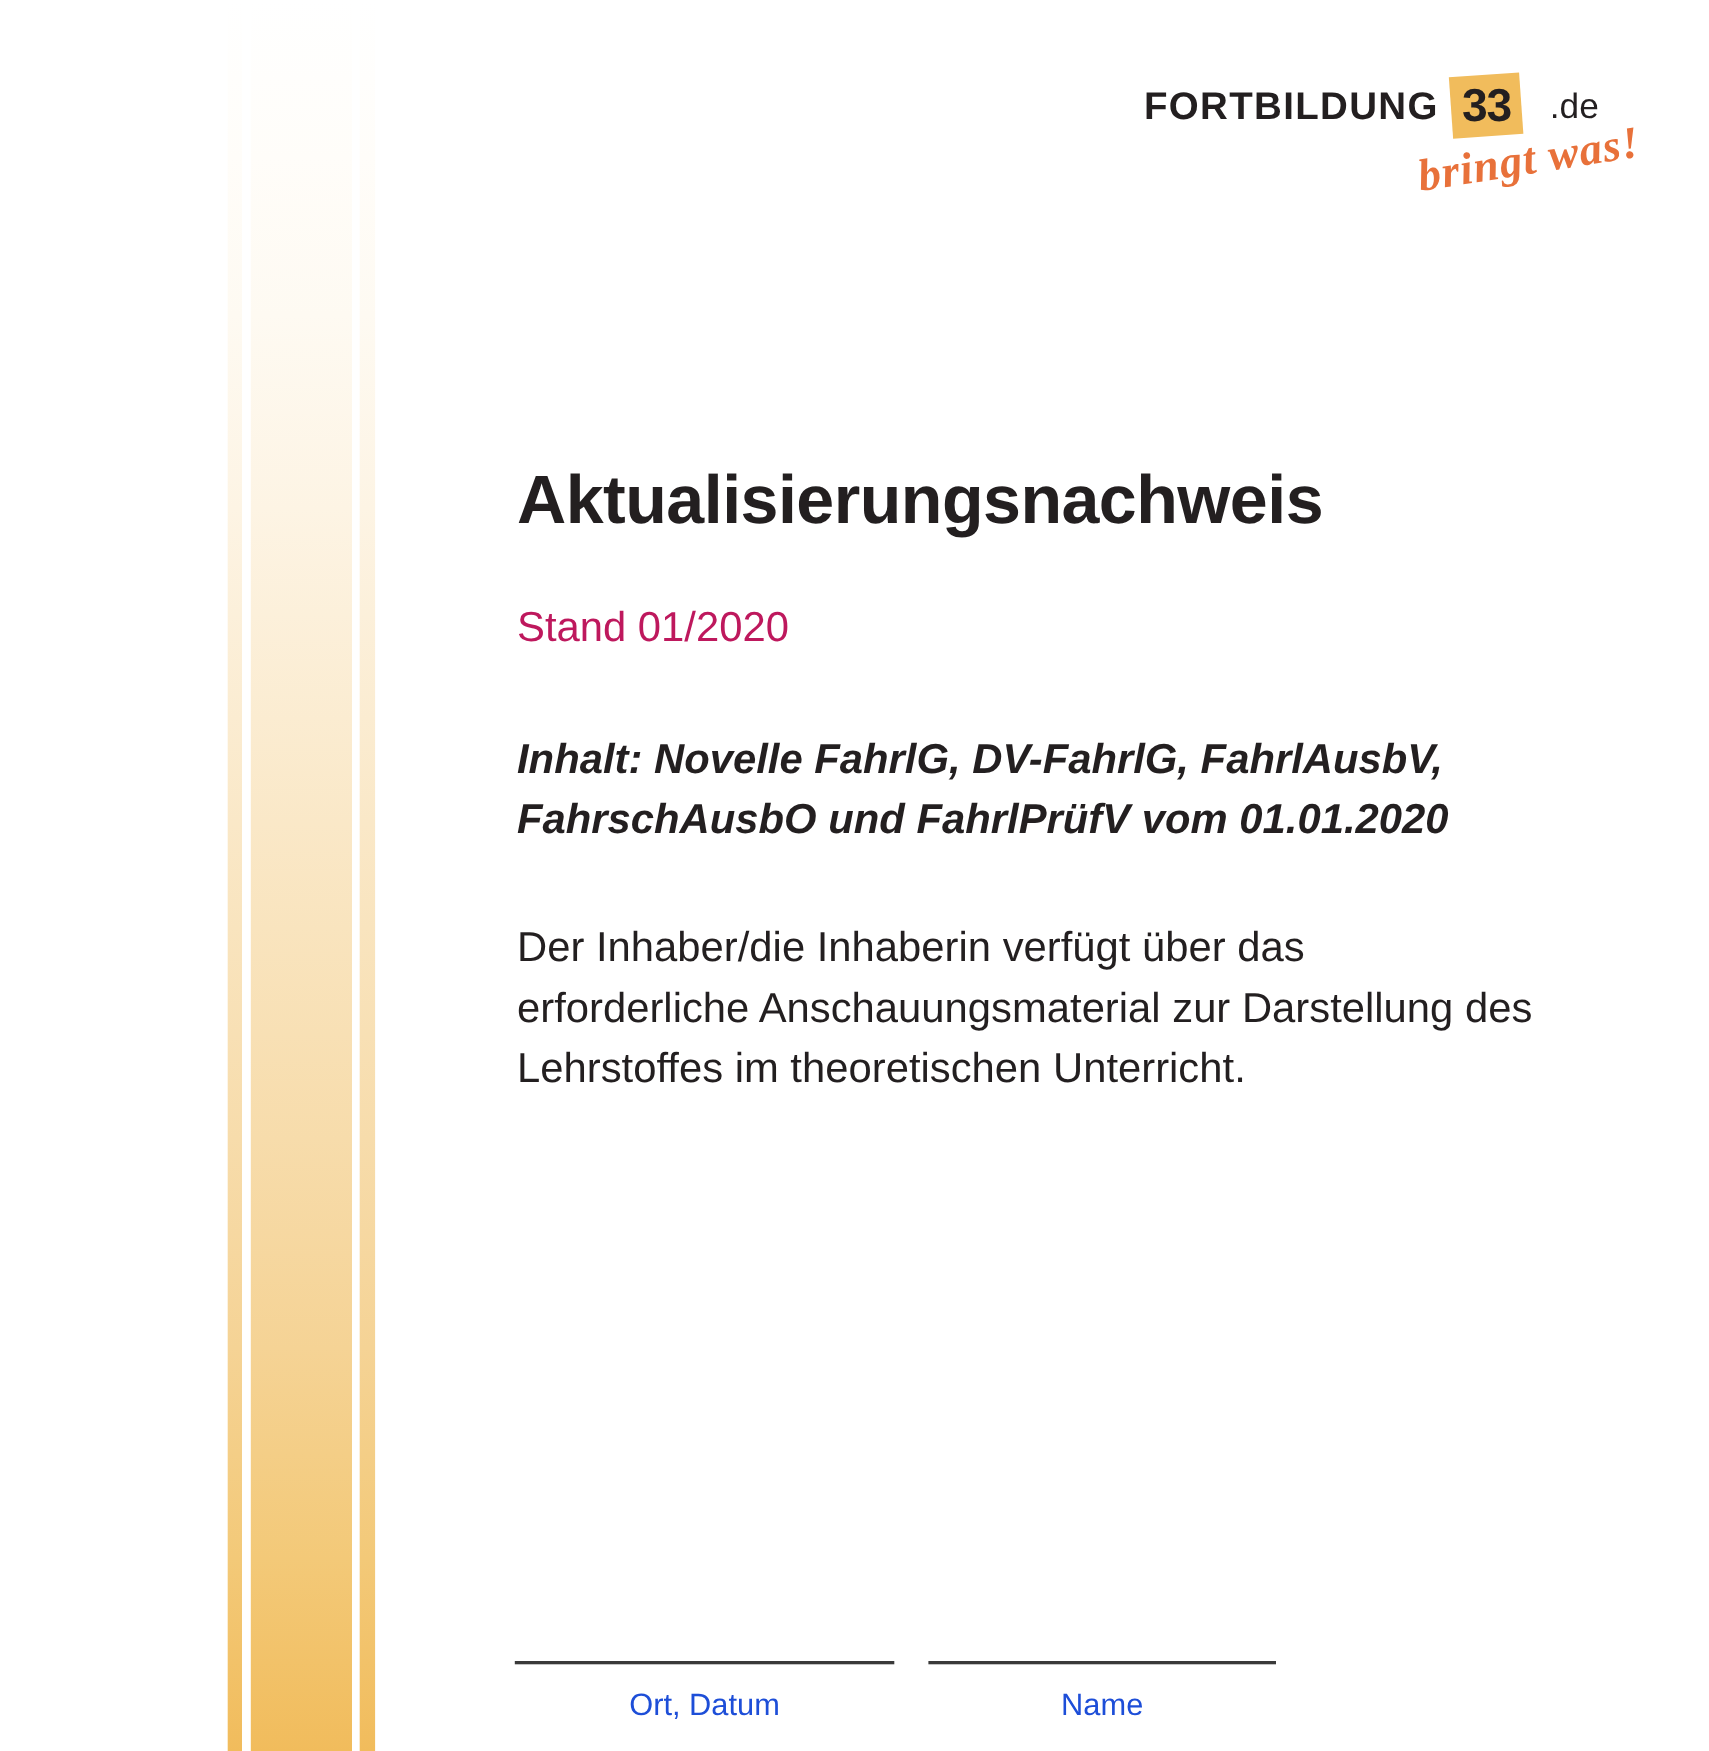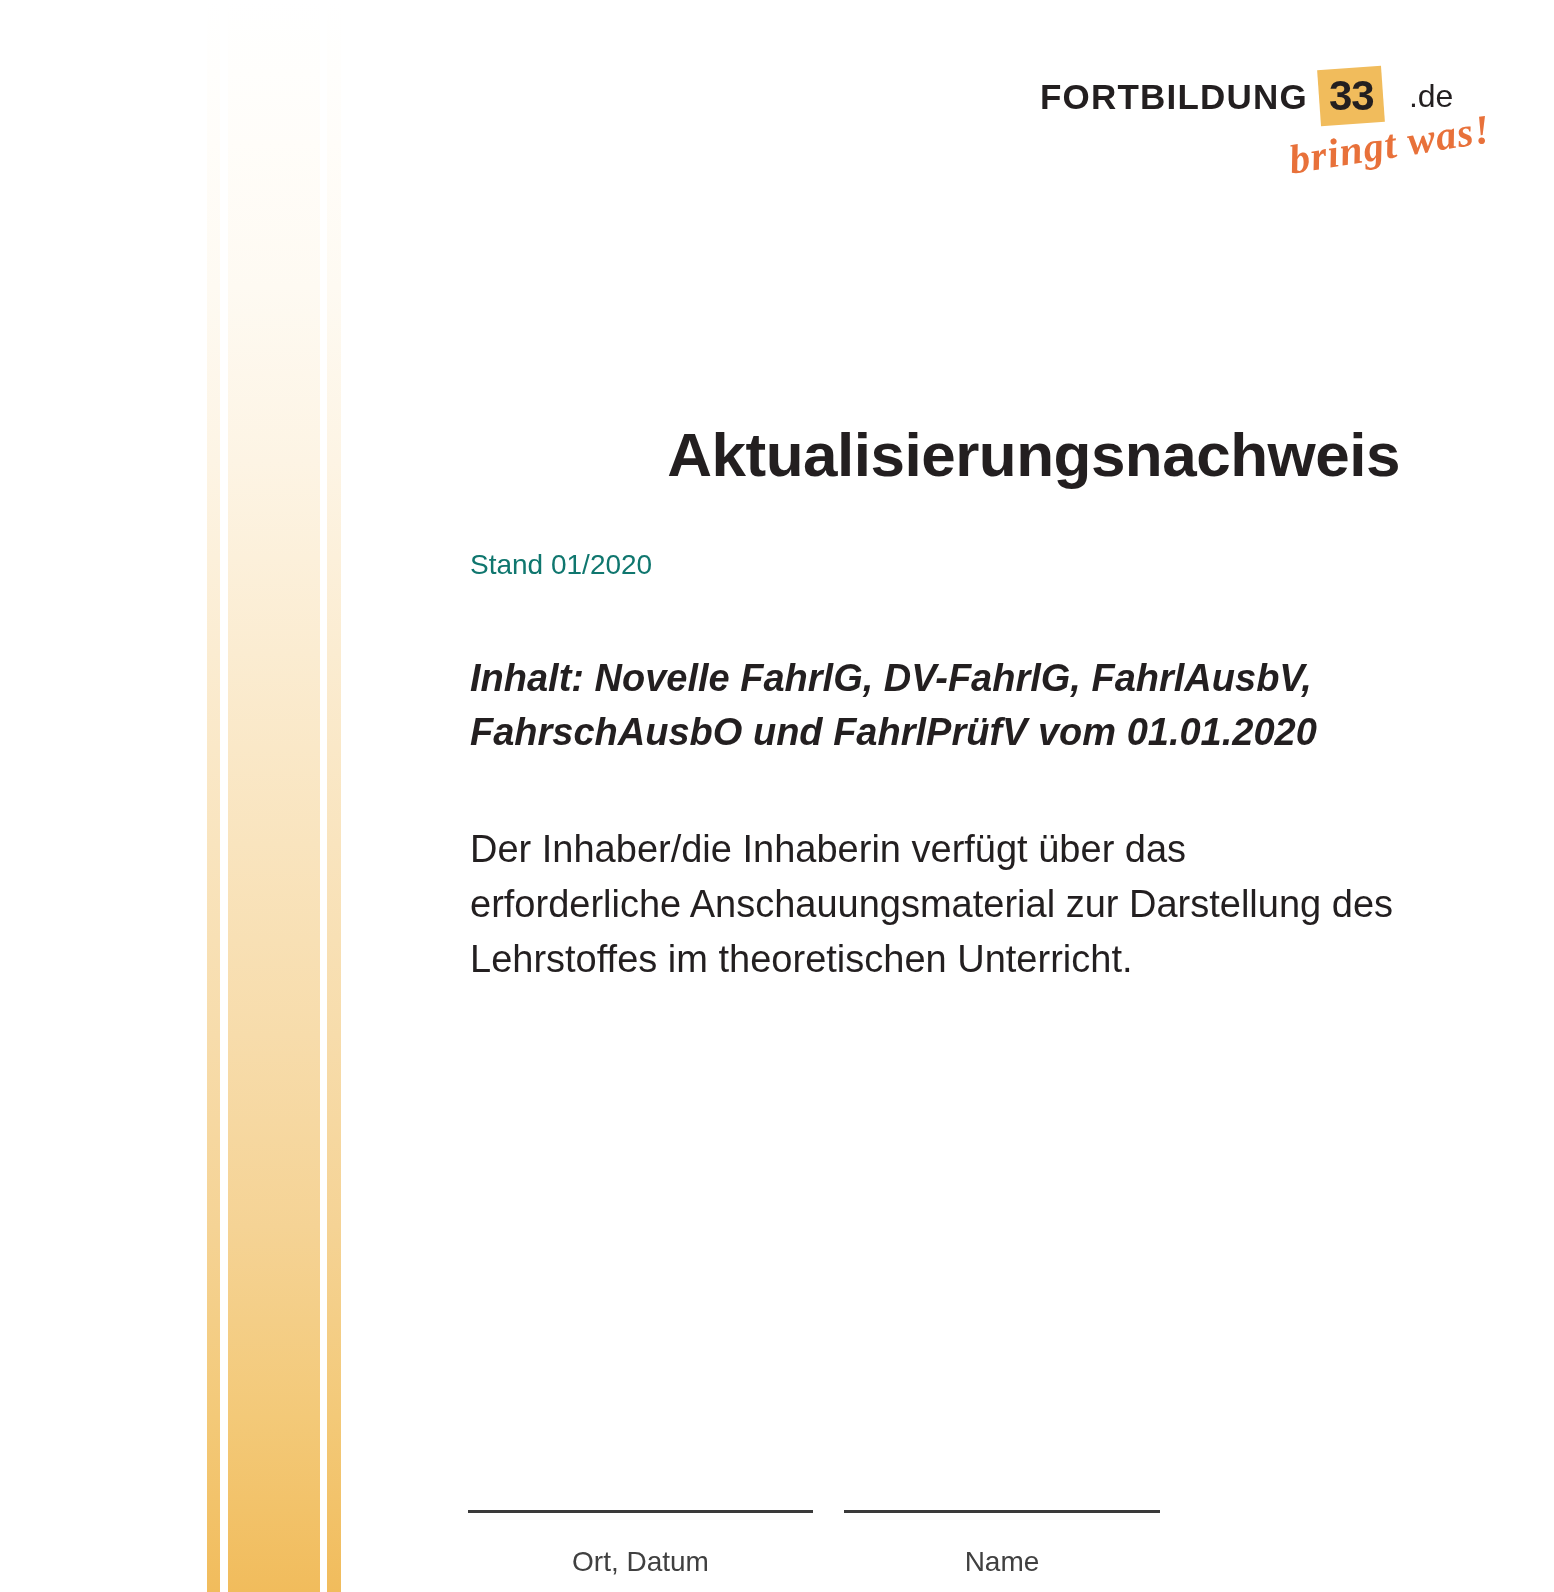--- a/index.html
+++ b/index.html
@@ -124,26 +124,25 @@
     width: 930px;
   }
   .doc-title {
     font-family: "Liberation Sans", sans-serif;
     font-weight: bold;
     font-size: 62px;
     line-height: 1.12;
     color: #231f20;
     margin: 0 0 58px 0;
     letter-spacing: -0.5px;
-    text-align: right;
   }
   .doc-subtitle {
-    font-size: 28px;
+    font-size: 38px;
     line-height: 1.3;
-    color: #0f766e;
+    color: #be185d;
     margin: 0 0 68px 0;
   }
   .doc-heading {
     font-weight: bold;
     font-size: 38px;
     line-height: 1.42;
     color: #231f20;
     margin: 0 0 62px 0;
     font-style: italic;
   }
@@ -166,24 +165,24 @@
   .sig-block {
     width: 345px;
   }
   .sig-block.right { width: 316px; }
   .sig-line {
     width: 100%;
     height: 0;
     border-top: 3px solid #3a3a3a;
   }
   .sig-label {
-    margin-top: 32px;
+    margin-top: 20px;
     text-align: center;
     font-size: 28px;
-    color: #404040;
+    color: #1d4ed8;
     line-height: 1.2;
   }
 </style>
 </head>
 <body>
 
 <div class="page">
 
   <div class="stripe-band">
     <div class="stripe stripe-thin-1"></div>

